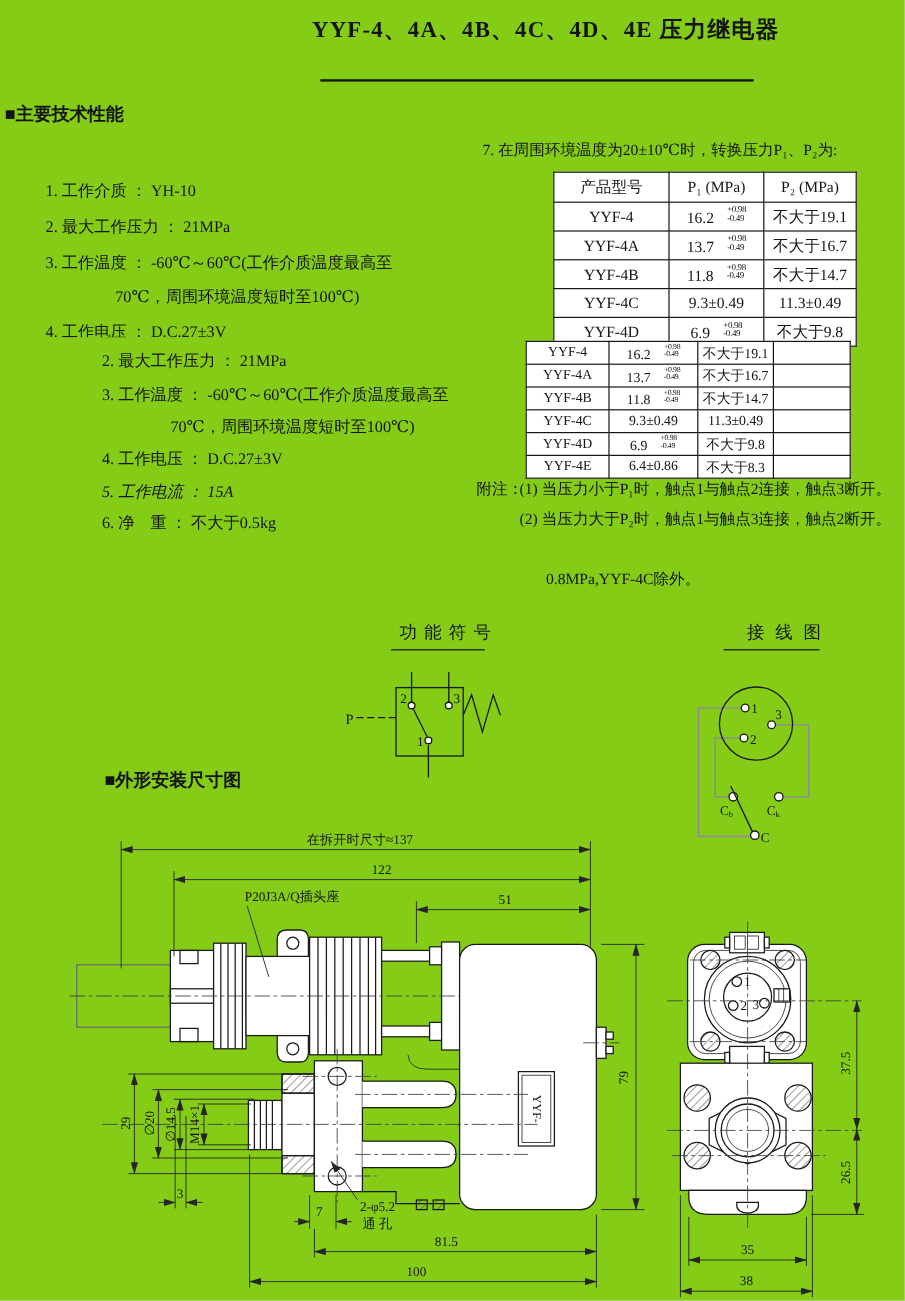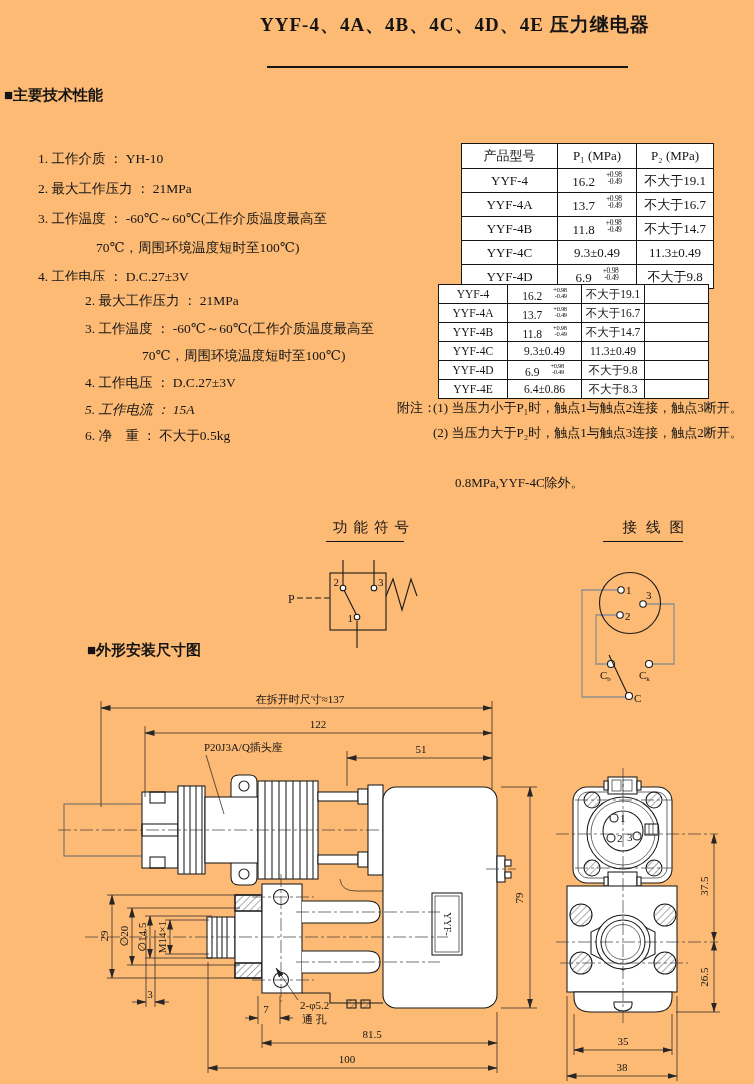--- a/index.html
+++ b/index.html
@@ -1,35 +1,35 @@
 <!DOCTYPE html>
 <html><head>
 <meta charset="utf-8">
 <style>
   html,body { margin:0; padding:0; background:#e8e8e8; }
-  .page { position:relative; width:754px; height:1084px; background:#fdba74;
+  .page { position:relative; width:754px; height:1084px; background:#84cc16;
           font-family:"Liberation Serif","DejaVu Serif",serif; color:#141414; overflow:hidden; }
   .abs { position:absolute; }
   .title { font-weight:bold; font-size:19px; letter-spacing:1px; text-align:center; white-space:nowrap; }
   .rule { border-top:2px solid #161616; height:0; }
   .thinrule { border-top:1.4px solid #161616; height:0; }
   .sechead { font-weight:bold; font-size:15px; white-space:nowrap; }
   .li { font-size:13.5px; white-space:nowrap; }
   .clip { height:11px; overflow:hidden; line-height:14px; }
   .item7 { font-size:13px; white-space:nowrap; }
   .note { font-size:13px; white-space:nowrap; }
   .dtitle { font-size:14.5px; text-align:right; white-space:nowrap; }
   .tbl { border-collapse:collapse; position:absolute; table-layout:fixed; background:#fff; }
   .tbl th,.tbl td { border:1.2px solid #161616; text-align:center; vertical-align:middle;
                     padding:0; font-weight:normal; overflow:hidden; }
   .t1 { font-size:13px; }
   .t1 th { height:24px; } .t1 td { height:23px; }
   .t2 { font-size:11.5px; }
   .t2 td { height:18px; }
-  .tol { display:inline-block; vertical-align:2px; text-align:right; margin-left:11px; }
+  .tol { display:inline-block; vertical-align:2px; text-align:left; margin-left:11px; }
   .tol i { display:block; font-style:normal; font-size:7.5px; line-height:7px; letter-spacing:-0.3px; }
   .t2 .tol i { font-size:6.5px; line-height:6px; }
   svg text { font-family:"Liberation Serif","DejaVu Serif",serif; fill:#141414; }
   .cl line { stroke:#3a3a3a; stroke-width:0.7; stroke-dasharray:13 3 3 3; fill:none; }
   .part rect,.part path,.part circle,.part polygon,.part polyline,.part line
        { stroke:#1a1a1a; stroke-width:1.05; fill:none; }
   .part .f { fill:#ffffff; }
   .part .hx { fill:url(#hx); }
   .part .thin { stroke-width:0.65; }
   .part .lt { stroke:#6a6a6a; }
@@ -54,20 +54,21 @@
   <div class="abs li" style="left:96px;top:239px;">70℃，周围环境温度短时至100℃)</div>
   <div class="abs li clip" style="left:38px;top:270px;width:330px;"><span>4. 工作电压 ：  D.C.27±3V</span></div>
 
   <div class="abs li" style="left:85px;top:292px;">2. 最大工作压力 ：  21MPa</div>
   <div class="abs li" style="left:85px;top:320px;">3. 工作温度 ：  -60℃～60℃(工作介质温度最高至</div>
   <div class="abs li" style="left:142px;top:347px;">70℃，周围环境温度短时至100℃)</div>
   <div class="abs li" style="left:85px;top:374px;">4. 工作电压 ：  D.C.27±3V</div>
   <div class="abs li" style="left:85px;top:401px;font-style:italic;">5. 工作电流 ：  15A</div>
   <div class="abs li" style="left:85px;top:427px;">6. 净　重 ：  不大于0.5kg</div>
 
+  <div class="abs item7" style="left:402px;top:116px;">7. 在周围环境温度为20±10℃时，转换压力P₁、P₂为:</div>
 
   <table class="tbl t1" style="left:461px;top:143px;width:252px;">
     <colgroup>
         <col style="width:96px">
         <col style="width:79px">
         <col style="width:77px">
       </colgroup>
     <tbody>
         <tr>
       <th>产品型号</th>

